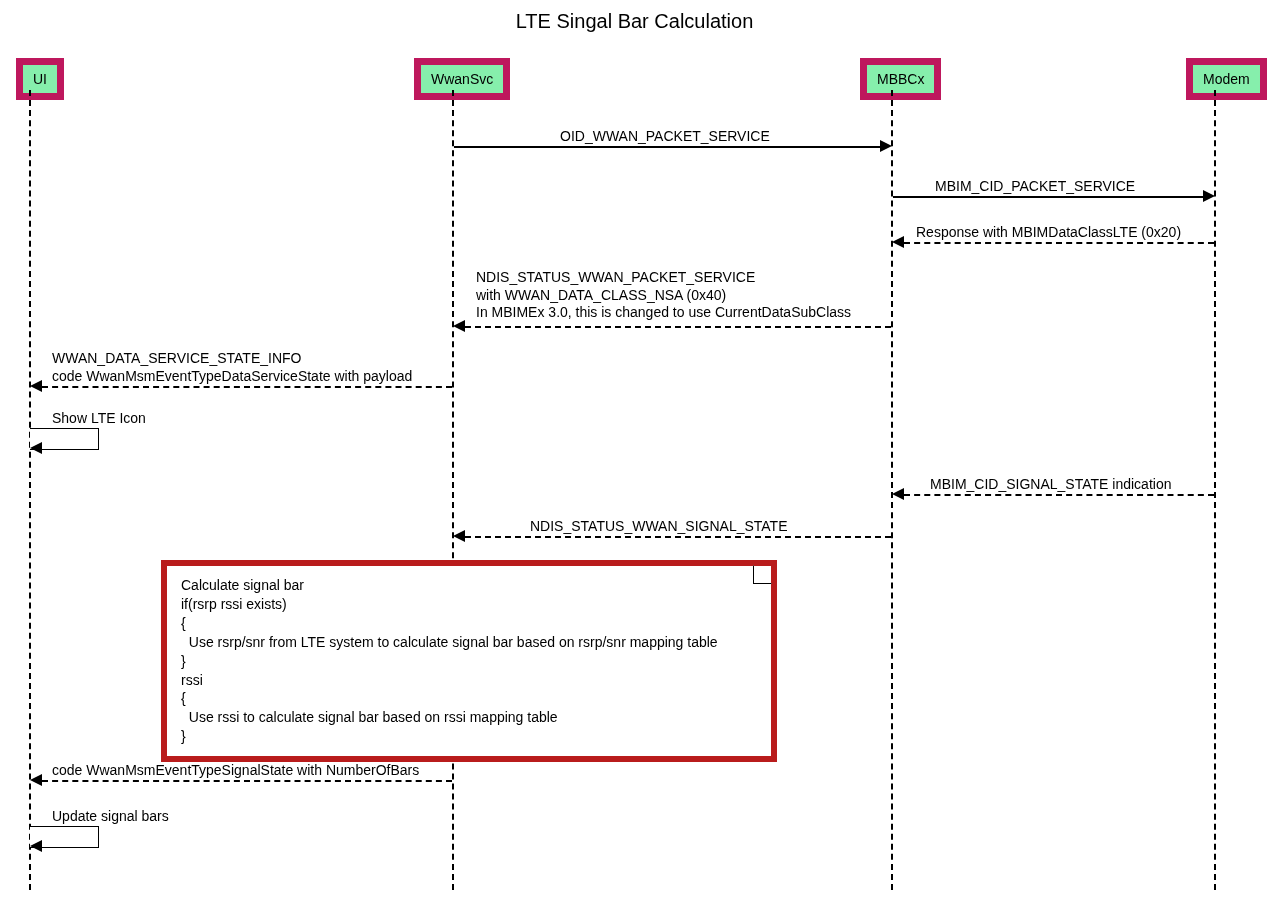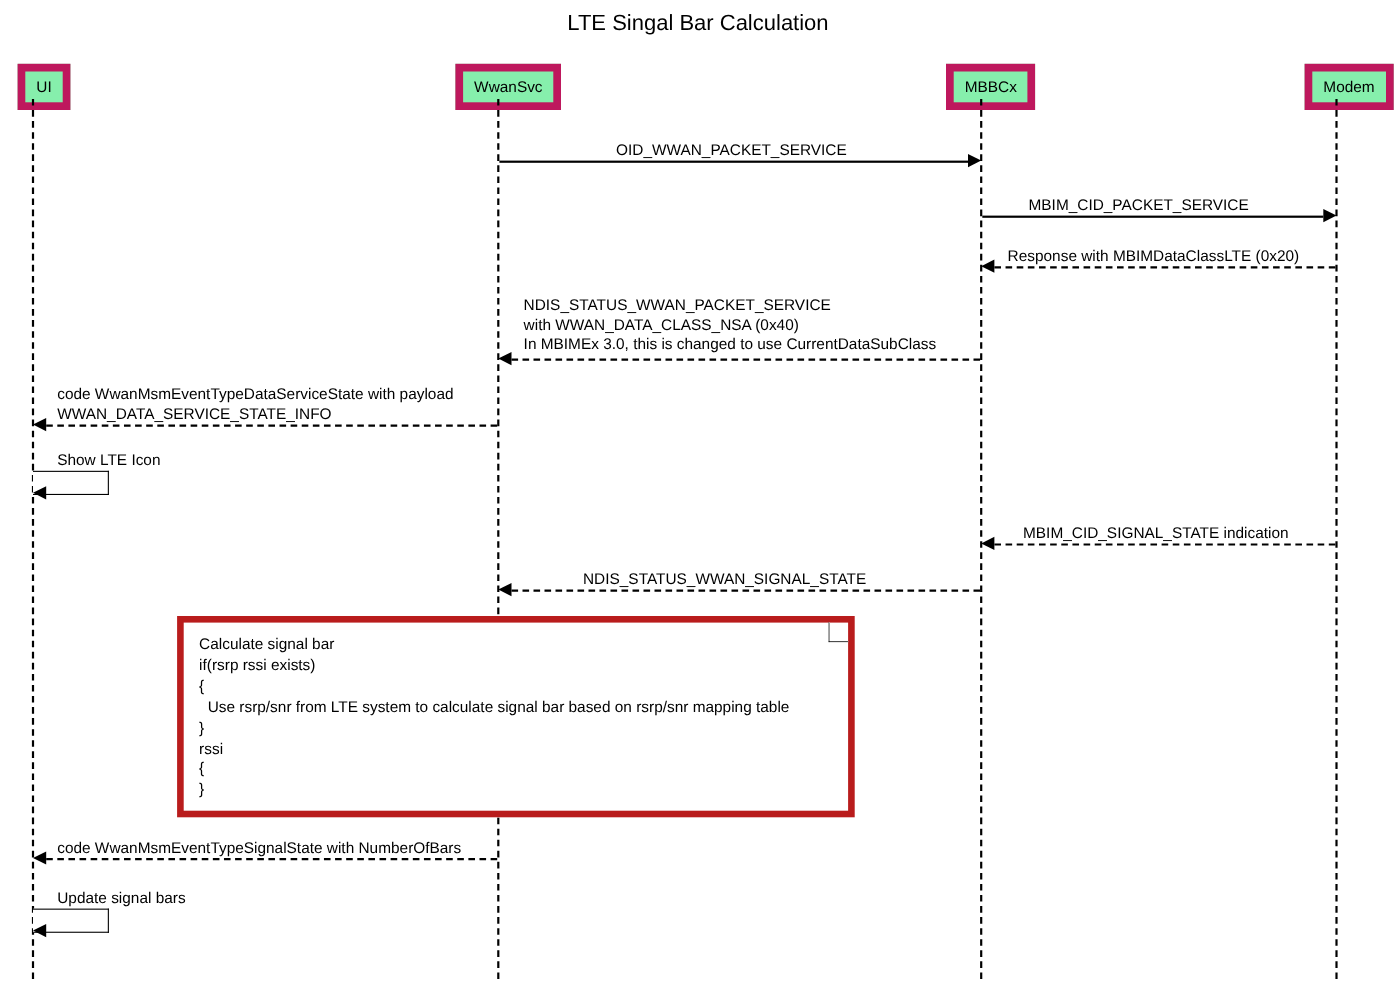--- a/index.html
+++ b/index.html
@@ -119,22 +119,22 @@
 
   <div class="msg-label-multi" style="left:476px; top:269px;">
     <div>NDIS_STATUS_WWAN_PACKET_SERVICE</div>
     <div>with WWAN_DATA_CLASS_NSA (0x40)</div>
     <div>In MBIMEx 3.0, this is changed to use CurrentDataSubClass</div>
   </div>
   <div class="arrow-line dashed" style="left:465px; top:326px; width:426px;"></div>
   <div class="arrow-head-left" style="left:453px; top:320px;"></div>
 
   <div class="msg-label-multi" style="left:52px; top:350px;">
+    <div>WWAN_DATA_SERVICE_STATE_INFO</div>
     <div>code WwanMsmEventTypeDataServiceState with payload</div>
-    <div>WWAN_DATA_SERVICE_STATE_INFO</div>
   </div>
   <div class="arrow-line dashed" style="left:42px; top:386px; width:410px;"></div>
   <div class="arrow-head-left" style="left:30px; top:380px;"></div>
 
   <div class="msg-label" style="left:52px; top:410px;">Show LTE Icon</div>
   <div class="self-rect" style="left:30px; top:428px; width:68px; height:20px; border-left:none;"></div>
   <div class="arrow-head-left" style="left:30px; top:442px;"></div>
 
   <div class="msg-label" style="left:930px; top:476px;">MBIM_CID_SIGNAL_STATE indication</div>
   <div class="arrow-line dashed" style="left:904px; top:494px; width:310px;"></div>
@@ -146,20 +146,21 @@
 
   <div class="note-box" style="left:161px; top:560px; width:576px;">
     <div class="note-fold"></div>
     <div>Calculate signal bar</div>
     <div>if(rsrp rssi exists)</div>
     <div>{</div>
     <div>&nbsp;&nbsp;Use rsrp/snr from LTE system to calculate signal bar based on rsrp/snr mapping table</div>
     <div>}</div>
     <div>rssi</div>
     <div>{</div>
+    <div>&nbsp;&nbsp;Use rssi to calculate signal bar based on rssi mapping table</div>
     <div>}</div>
   </div>
 
   <div class="msg-label" style="left:52px; top:762px;">code WwanMsmEventTypeSignalState with NumberOfBars</div>
   <div class="arrow-line dashed" style="left:42px; top:780px; width:410px;"></div>
   <div class="arrow-head-left" style="left:30px; top:774px;"></div>
 
   <div class="msg-label" style="left:52px; top:808px;">Update signal bars</div>
   <div class="self-rect" style="left:30px; top:826px; width:68px; height:20px; border-left:none;"></div>
   <div class="arrow-head-left" style="left:30px; top:840px;"></div>

